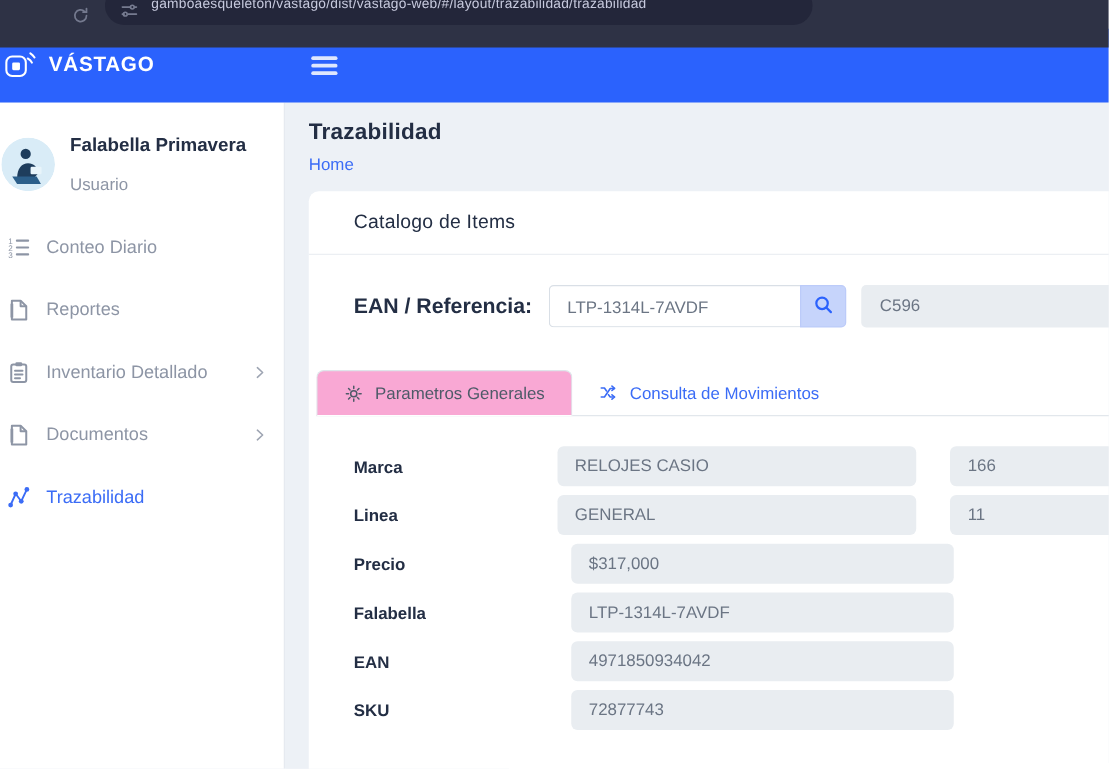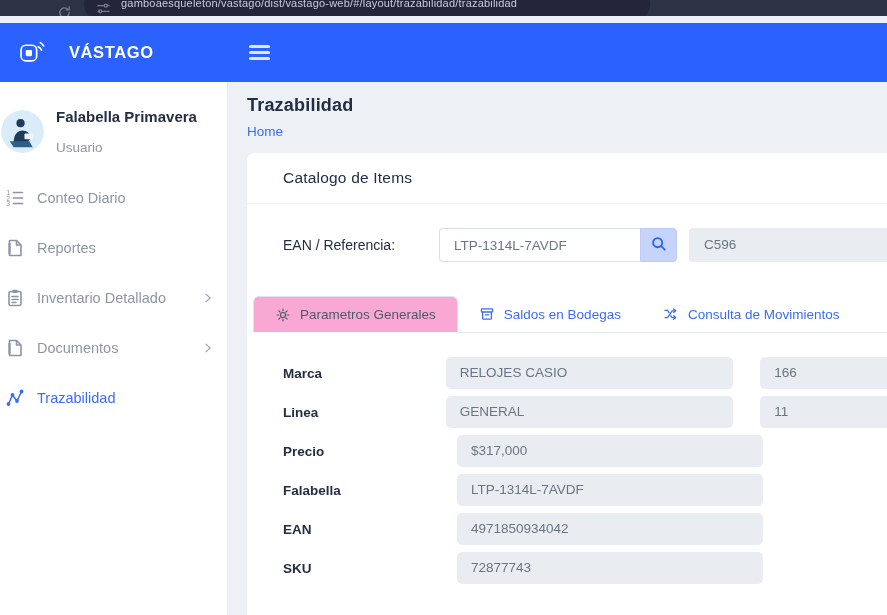--- a/index.html
+++ b/index.html
@@ -6,31 +6,31 @@
     --accent:#2b62fd; --content-bg:#edf1f6; --sidebar-text:#8d95a5; --dark-text:#232e44;
     --value-text:#6b7584; --box-bg:#e9edf1; --border:#dfe5ea; --search-btn-bg:#c6d4fb;
     --link:#3b6cf6; --browser-bar:#2e3245; --url-pill:#23263a; --tab-text:#4e5a68;
   }
   *{box-sizing:border-box}
   html,body{margin:0;padding:0}
   body{width:887px;height:615px;overflow:hidden;position:relative;background:var(--content-bg);
        font-family:"Liberation Sans",sans-serif;}
 
   
-  .browser-bar{position:absolute;top:0;left:0;width:887px;height:16px;background:var(--browser-bar);z-index:6;overflow:hidden}
+  .browser-bar{position:absolute;top:0;left:0;width:887px;height:38px;background:var(--browser-bar);z-index:6;overflow:hidden}
   .reload{position:absolute;left:57px;top:5px;width:15px;height:15px;opacity:.65}
   .reload svg{width:15px;height:15px;display:block}
   .url-pill{position:absolute;left:84px;top:-11px;width:566px;height:31px;border-radius:16px;background:var(--url-pill)}
   .site-info{position:absolute;left:12px;top:12px;width:15px;height:15px;opacity:.7}
   .site-info svg{width:15px;height:15px;display:block}
   .url-text{position:absolute;left:37px;top:8px;font-size:11px;color:#c7cade;letter-spacing:.2px;white-space:nowrap}
 
   
   .app-header{position:absolute;top:23px;left:0;right:0;height:59px;background:var(--accent);display:flex;align-items:center;z-index:5}
-  .brand{width:228px;display:flex;align-items:center;gap:23px;padding-left:19px;cursor:pointer}
+  .brand{width:228px;display:flex;align-items:center;gap:9px;padding-left:3px;cursor:pointer}
   .brand-logo svg{width:27px;height:27px;display:block}
   .brand-name{color:#fff;font-weight:bold;font-size:16.5px;letter-spacing:.6px}
   .hamburger{margin-left:17px;background:none;border:none;display:flex;flex-direction:column;gap:3.5px;cursor:pointer;padding:4px}
   .hamburger span{width:21px;height:2.6px;border-radius:2px;background:#dfe7fd;display:block}
 
   
   .sidebar{position:absolute;top:82px;left:0;width:228px;bottom:0;background:#fff;border-right:1px solid #e6eaf0;z-index:4}
   .user-block{display:flex;align-items:center;gap:12px;margin:26px 0 0 1px;cursor:pointer}
   .avatar{width:43px;height:43px;border-radius:50%;overflow:hidden;flex:none}
   .avatar svg{width:43px;height:43px;display:block}
@@ -49,21 +49,21 @@
   .content{position:absolute;left:229px;top:82px;right:0;bottom:0;background:var(--content-bg)}
   .page-head{padding:13px 0 0 18px}
   .page-head h1{margin:0;font-size:18px;color:var(--dark-text);font-weight:bold;letter-spacing:.2px}
   .crumb{display:inline-block;margin-top:8px;font-size:13.5px;color:var(--link);text-decoration:none;cursor:pointer}
 
   .card{position:absolute;left:18px;top:71px;width:720px;height:560px;background:#fff;border-radius:8px 8px 0 0}
   .card-header{height:51px;display:flex;align-items:center;padding-left:36px;border-bottom:1px solid #eceff3}
   .card-header h2{margin:0;font-size:15.5px;font-weight:normal;color:var(--dark-text);letter-spacing:.2px}
 
   .search-row{display:flex;align-items:center;margin:24px 0 0 36px;height:34px}
-  .search-row label{width:157px;font-size:14px;font-weight:normal;color:var(--dark-text)}
+  .search-row label{width:157px;font-size:17px;font-weight:bold;color:var(--dark-text)}
   .input-group{display:flex;height:34px}
   .input-group input{width:201px;height:34px;border:1px solid #d9dfe6;border-right:none;border-radius:4px 0 0 4px;
                      padding:0 0 0 14px;font-size:13.5px;color:var(--value-text);outline:none;font-family:inherit}
   .search-btn{width:37px;height:34px;background:var(--search-btn-bg);border:1px solid #bccbf9;border-radius:0 4px 4px 0;
               display:flex;align-items:center;justify-content:center;cursor:pointer;padding:0}
   .search-btn svg{width:17px;height:17px;color:var(--accent)}
   .code-box{margin-left:12px;width:280px;height:34px;background:var(--box-bg);border-radius:4px;line-height:34px;
             padding-left:15px;font-size:13.5px;color:var(--value-text)}
 
   .tabs{display:flex;align-items:flex-end;margin:34px 0 0 6px;border-bottom:1px solid #e2e7ec;width:714px}
@@ -241,30 +241,20 @@
           <span class="t-icon">
             <svg viewBox="0 0 20 20" fill="none" stroke="currentColor" stroke-width="1.5" stroke-linecap="round">
               <circle cx="10" cy="10" r="3.1"></circle>
               <path d="M10 2.6v2.2M10 15.2v2.2M2.6 10h2.2M15.2 10h2.2M4.8 4.8l1.5 1.5M13.7 13.7l1.5 1.5M15.2 4.8l-1.5 1.5M6.3 13.7l-1.5 1.5"></path>
             </svg>
           </span>
           <span>Parametros Generales</span>
         </button>
         <button class="tab">
           <span class="t-icon">
-            <svg viewBox="0 0 20 20" fill="none" stroke="currentColor" stroke-width="1.6" stroke-linejoin="round">
-              <rect x="3" y="3.5" width="14" height="4" rx="0.8"></rect>
-              <path d="M4.5 7.5v7.8a1.2 1.2 0 0 0 1.2 1.2h8.6a1.2 1.2 0 0 0 1.2-1.2V7.5"></path>
-              <path d="M8 11h4" stroke-linecap="round"></path>
-            </svg>
-          </span>
-          <span>Saldos en Bodegas</span>
-        </button>
-        <button class="tab">
-          <span class="t-icon">
             <svg viewBox="0 0 20 20" fill="none" stroke="currentColor" stroke-width="1.6" stroke-linecap="round" stroke-linejoin="round">
               <path d="M2.5 14.5h3.2L11.5 6h3.8"></path>
               <path d="M2.5 5.5h3.2l2.1 3"></path>
               <path d="M9.7 12.2l1.8 2.3h3.8"></path>
               <path d="M13.2 3.6l2.7 2.2-2.7 2.2"></path>
               <path d="M13.2 12.3l2.7 2.2-2.7 2.2"></path>
             </svg>
           </span>
           <span>Consulta de Movimientos</span>
         </button>

